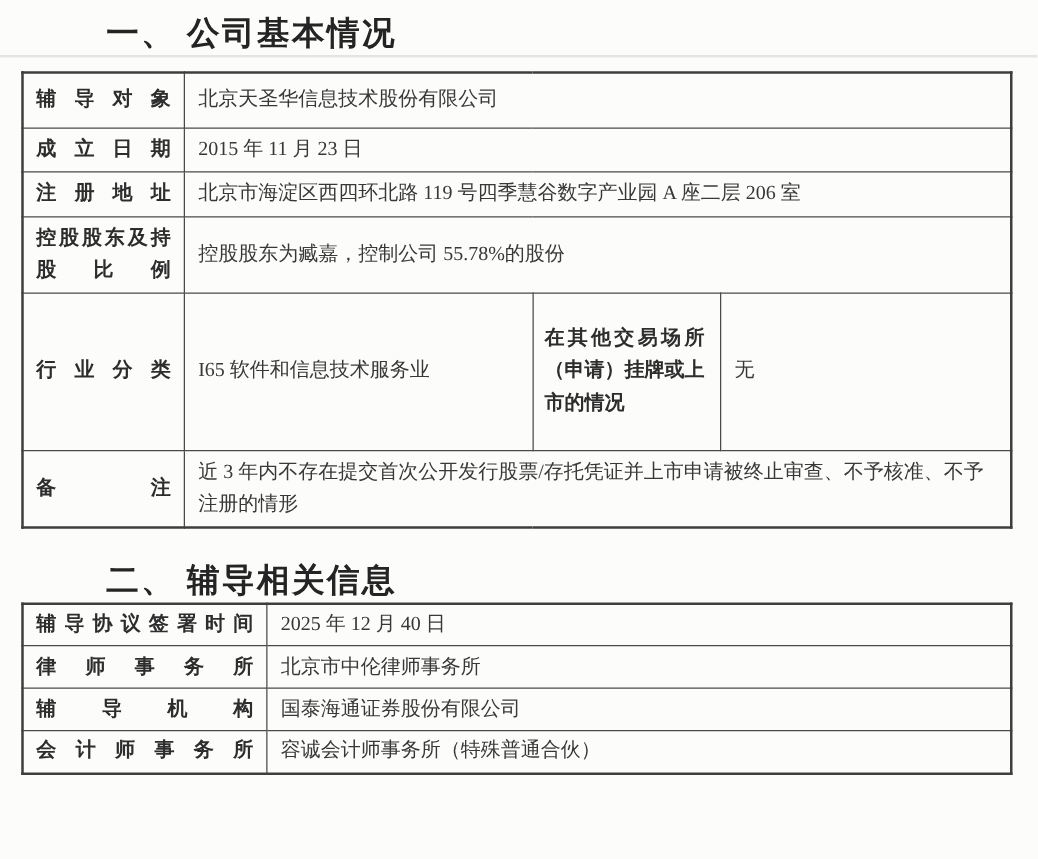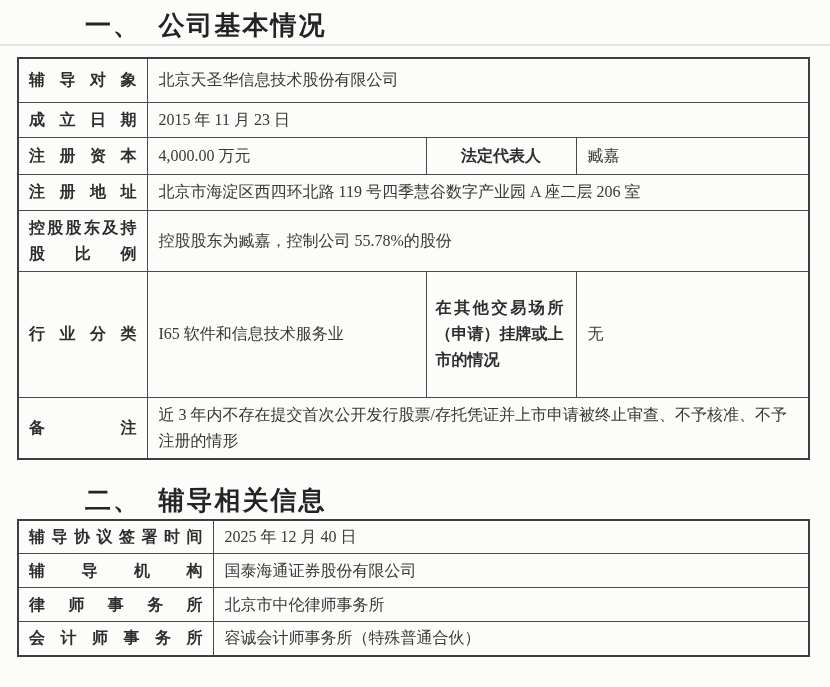--- a/index.html
+++ b/index.html
@@ -12,21 +12,21 @@
     overflow: hidden;
   }
   .doc { position: relative; width: 830px; height: 687px; padding-top: 7px; }
 
   .scan-line {
     position: absolute; left: 0; top: 44px; width: 830px; height: 2px;
     background: #e4e4e2;
   }
 
   .section-title {
-    font-family: Liberation Mono, monospace;
+    font-family: Liberation Serif, serif;
     font-weight: bold;
     font-size: 26px;
     letter-spacing: 2px;
     color: #242424;
     margin: 0 0 0 85px;
     line-height: 34px;
   }
   .title-1 { margin-top: 3px; margin-bottom: 13px; }
   .title-2 { margin-top: 25px; }
 
@@ -100,26 +100,20 @@
     </colgroup>
     <tbody>
         <tr class="h44">
       <td class="lbl">辅导对象</td>
       <td class="val" colspan="3">北京天圣华信息技术股份有限公司</td>
     </tr>
     <tr class="h35">
       <td class="lbl">成立日期</td>
       <td class="val" colspan="3">2015 年 11 月 23 日</td>
     </tr>
-    <tr class="h37">
-      <td class="lbl">注册资本</td>
-      <td class="val">4,000.00 万元</td>
-      <td class="lbl-center">法定代表人</td>
-      <td class="val">臧嘉</td>
-    </tr>
     <tr class="h36">
       <td class="lbl">注册地址</td>
       <td class="val" colspan="3">北京市海淀区西四环北路 119 号四季慧谷数字产业园 A 座二层 206 室</td>
     </tr>
     <tr class="h61">
       <td class="lbl">控股股东及持股比例</td>
       <td class="val" colspan="3">控股股东为臧嘉，控制公司 55.78%的股份</td>
     </tr>
     <tr class="h126">
       <td class="lbl">行业分类</td>
@@ -140,26 +134,26 @@
     <colgroup>
       <col style="width:195px">
         <col>
     </colgroup>
     <tbody>
         <tr class="h34">
       <td class="lbl">辅导协议签署时间</td>
       <td class="val">2025 年 12 月 40 日</td>
     </tr>
     <tr class="h34">
+      <td class="lbl">律师事务所</td>
+      <td class="val">北京市中伦律师事务所</td>
+    </tr>
+    <tr class="h34">
       <td class="lbl">辅导机构</td>
       <td class="val">国泰海通证券股份有限公司</td>
-    </tr>
-    <tr class="h34">
-      <td class="lbl">律师事务所</td>
-      <td class="val">北京市中伦律师事务所</td>
     </tr>
     <tr class="h34">
       <td class="lbl">会计师事务所</td>
       <td class="val">容诚会计师事务所（特殊普通合伙）</td>
     </tr>
   </tbody>
     </table>
 
 </div>
 

